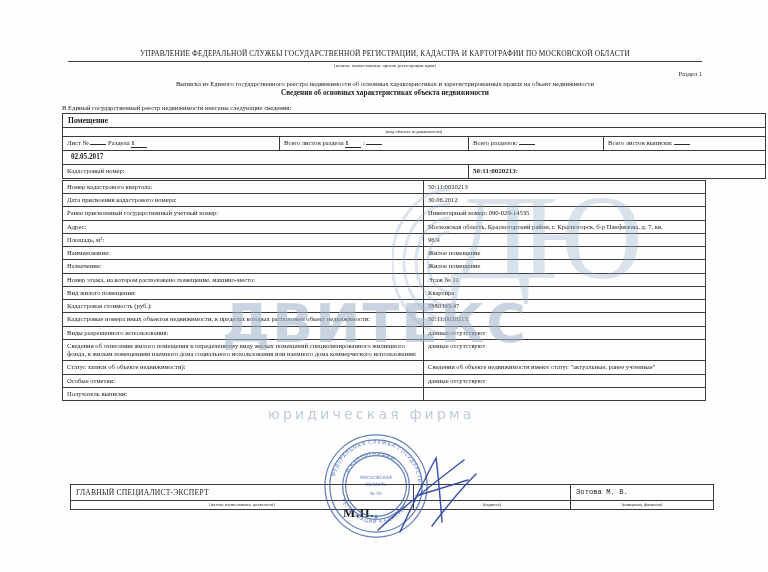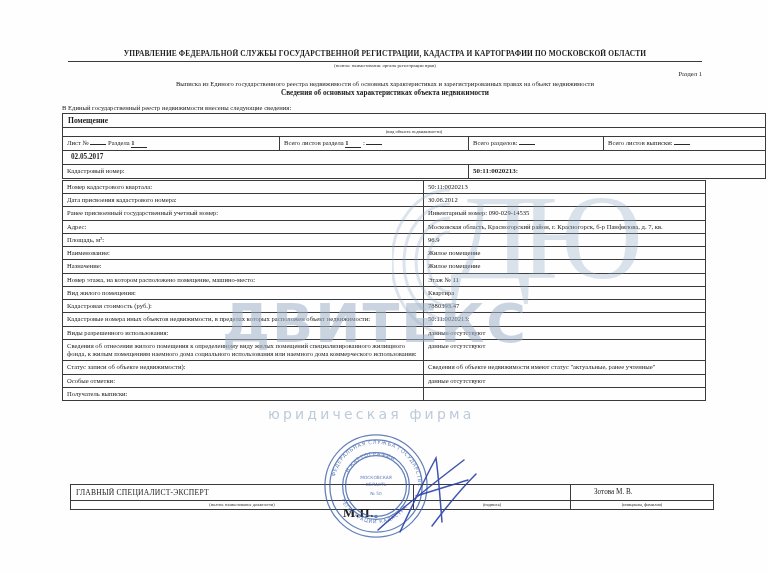--- a/index.html
+++ b/index.html
@@ -37,21 +37,21 @@
 
   
   .stamp{position:absolute;left:322px;top:432px;width:108px;height:108px;z-index:6;opacity:.78;}
   .signature{position:absolute;left:372px;top:452px;width:130px;height:86px;z-index:7;opacity:.9;}
 
   
   .content{position:absolute;left:0;top:0;width:768px;z-index:3;}
 
   .org-title{
     position:absolute;left:68px;top:50px;width:634px;
-    text-align:center;font-size:7.4px;font-weight:700;
+    text-align:center;font-size:7.4px;font-weight:400;
     letter-spacing:.15px;line-height:1.2;
     border-bottom:1px solid #3b3b3b;padding-bottom:2px;
   }
   .org-caption{
     position:absolute;left:68px;top:63px;width:634px;
     text-align:center;font-size:4.9px;color:#2e2e2e;
   }
   .razdel{
     position:absolute;left:0px;top:70px;width:702px;
     text-align:right;font-size:6.6px;
@@ -79,21 +79,21 @@
   .cell-type{font-size:7.6px;font-weight:700;padding:2px 5px;}
   .cell-caption{font-size:4.6px;text-align:center;color:#2b2b2b;padding:1px 4px;}
   .cell-date{font-size:7.2px;font-weight:700;padding:2px 5px 2px 8px;}
   .ul{border-bottom:1px solid #2a2a2a;display:inline-block;min-width:16px;}
   .b{font-weight:700;}
   .kn{font-weight:700;font-size:7px;}
   .lbl{width:352px;}
   .val{}
   .sign-post{font-size:7.6px;letter-spacing:.2px;padding:3px 5px;}
   .sign-cap{font-size:4.4px;text-align:center;color:#2b2b2b;padding:1px 3px;}
-  .sign-name{font-size:7.2px;padding:3px 23px;}
+  .sign-name{font-size:7.2px;padding:3px 5px;font-family:Liberation Mono, monospace;}
   .mp{
     position:absolute;left:343px;top:505px;font-size:13px;font-weight:700;
     letter-spacing:.5px;color:#1d1d1d;z-index:8;
   }
 </style>
 </head>
 <body>
 
 <div class="page">
 

